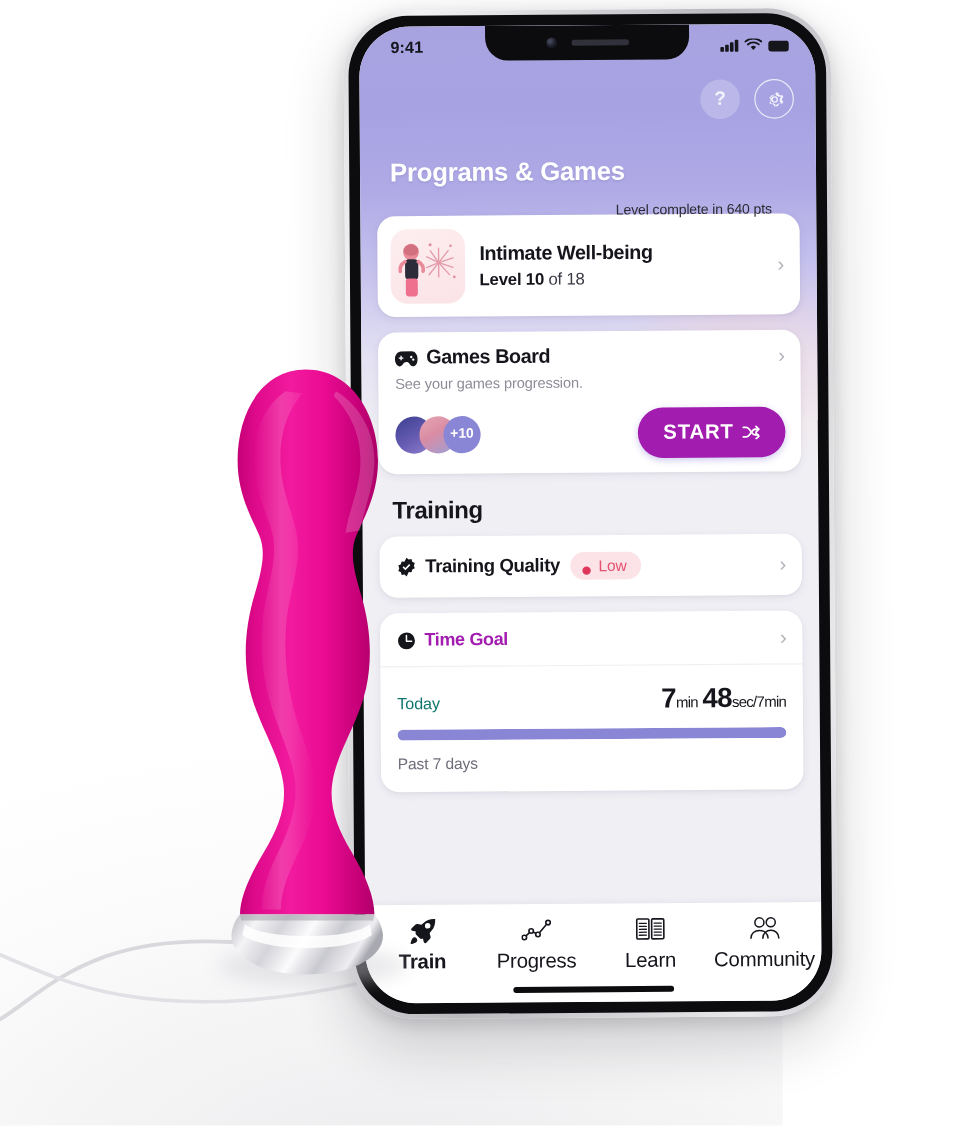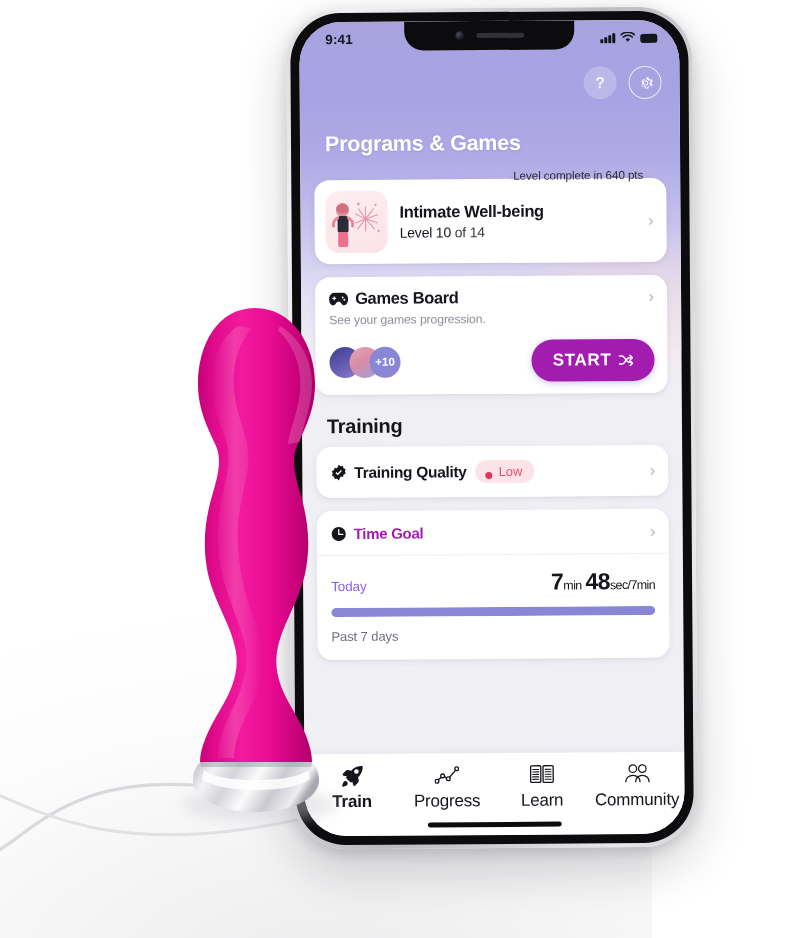--- a/index.html
+++ b/index.html
@@ -118,21 +118,21 @@
   
   .level-card{ display:flex; align-items:center; padding:11px 13px 11px 11px; gap:12px; }
   .thumb{
     width:62px; height:62px; border-radius:14px; flex:none;
     background:linear-gradient(160deg,#fdeef0 0%,#fbe3e7 100%);
     position:relative; overflow:hidden;
   }
   .level-text{ flex:1; min-width:0; }
   .level-title{ font-size:16.5px; font-weight:700; color:#15151c; letter-spacing:-.35px; line-height:1.15; }
   .level-sub{ font-size:14px; color:#15151c; margin-top:3px; letter-spacing:-.2px; }
-  .level-sub b{ font-weight:400; }
+  .level-sub b{ font-weight:700; }
   .level-sub span{ font-weight:400; color:#3a3a44; }
 
   
   .games-card{ padding:12px 13px 12px 14px; }
   .row-between{ display:flex; align-items:center; justify-content:space-between; }
   .games-title{ display:flex; align-items:center; gap:7px; font-size:16.5px; font-weight:700;
     color:#15151c; letter-spacing:-.35px; }
   .games-sub{ font-size:12.2px; color:#8d8d98; margin-top:5px; letter-spacing:-.1px; }
   .games-bottom{ display:flex; align-items:center; justify-content:space-between; margin-top:14px; }
   .avatars{ display:flex; align-items:center; }
@@ -161,21 +161,21 @@
   .spacer{ flex:1; }
 
   
   .time-card{ padding:0; overflow:hidden; }
   .time-head{ display:flex; align-items:center; padding:14px 13px 13px 14px; gap:8px;
     border-bottom:1px solid #f0eff3; }
   .time-title{ display:flex; align-items:center; gap:7px; font-size:15px; font-weight:700;
     color:#a21caf; letter-spacing:-.3px; }
   .time-body{ padding:14px 14px 2px 14px; }
   .time-row{ display:flex; align-items:baseline; justify-content:space-between; }
-  .today-lbl{ font-size:13.5px; color:#8b5cf6; letter-spacing:-.1px; }
+  .today-lbl{ font-size:13.5px; color:#0f766e; letter-spacing:-.1px; }
   .time-val{ color:#15151c; letter-spacing:-.6px; }
   .time-val .big{ font-size:23px; font-weight:700; }
   .time-val .sm{ font-size:12.5px; font-weight:500; }
   .bar-track{ margin-top:11px; height:9px; border-radius:6px; background:#eceaf4; overflow:hidden; }
   .bar-fill{ height:100%; border-radius:6px; background:#8a86d6; }
   .past-lbl{ font-size:13px; color:#6e6e7a; padding:12px 0 14px 0; letter-spacing:-.1px; }
 
   
   .tabbar{
     position:absolute; left:0; right:0; bottom:0; height:82px; background:#fff;
@@ -277,21 +277,21 @@
                     <path d="M11 16 q6-7 12 0 q1 6-6 6 q-7 0-6-6z" fill="#d3707f"></path>
                     <rect x="12" y="25" width="11" height="17" rx="3.2" fill="#2b2b3a"></rect>
                     <rect x="12.5" y="41" width="10" height="15" rx="2.6" fill="#ef6f8e"></rect>
                     <path d="M12 27 q-5 3 -4 8" stroke="#e98a99" stroke-width="3" fill="none" stroke-linecap="round"></path>
                     <path d="M23 27 q5 3 4 8" stroke="#e98a99" stroke-width="3" fill="none" stroke-linecap="round"></path>
                   </svg>
                 </div>
                 <div class="level-text">
                   <div class="level-title">Intimate Well-being</div>
                   <div class="level-sub">
-                    <b>Level 10</b><span> of 14</span>
+                    <b>Level 10</b><span> of 18</span>
                   </div>
                 </div>
                 <span class="chev">›</span>
               </div>
             </div>
 
             <div class="card games-card" style="margin-top:13px">
               <div class="row-between">
                 <span class="games-title">
                   <svg width="19" height="14" viewBox="0 0 24 17">

